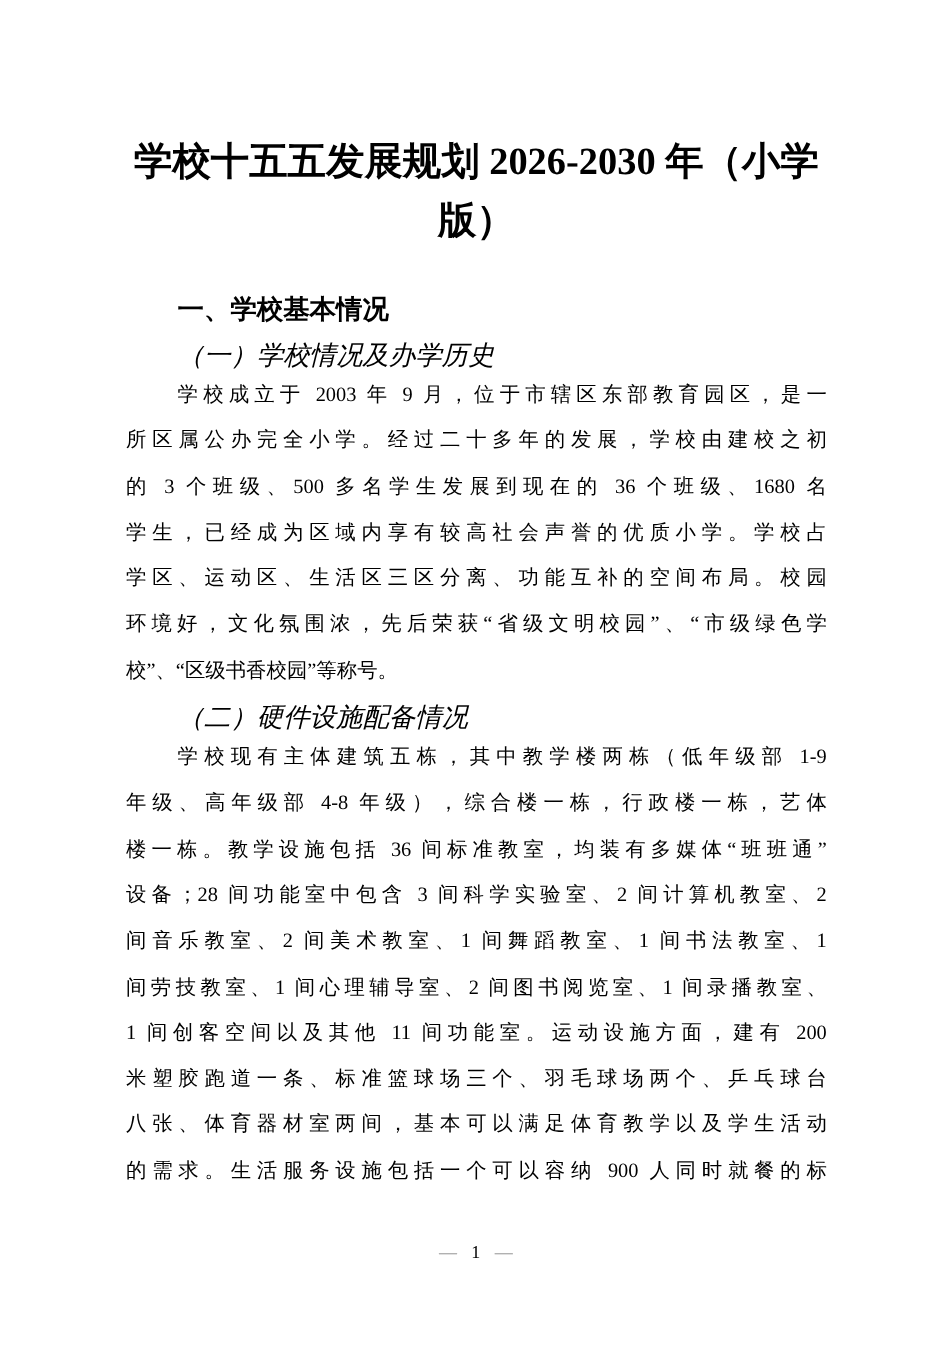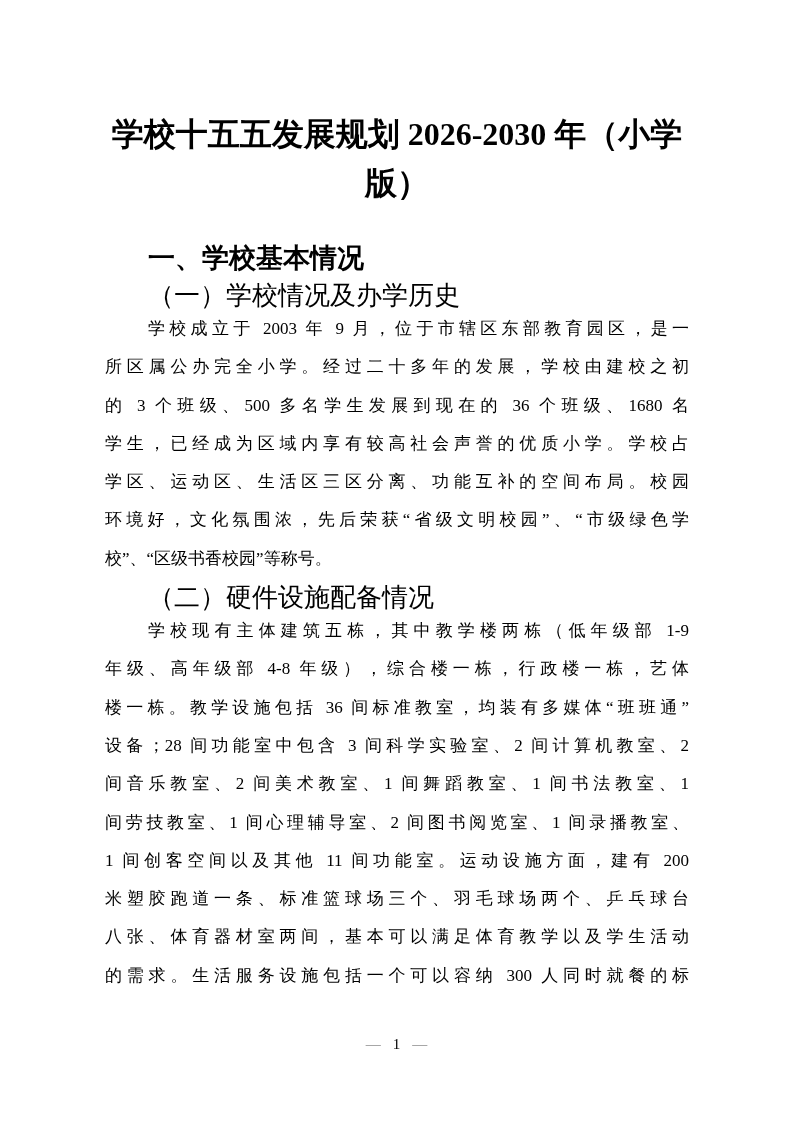--- a/index.html
+++ b/index.html
@@ -26,29 +26,30 @@
     font-weight: bold;
     font-size: 32px;
     line-height: 49px;
     font-family: "Liberation Serif", "DejaVu Serif", serif;
   }
   .h1 {
     margin-top: 36px;
     padding-left: 43px;
     font-family: "Liberation Sans", "DejaVu Sans", sans-serif;
     font-weight: bold;
-    font-size: 27px;
+    font-size: 22px;
     line-height: 28px;
   }
   .sub-heading {
     margin-top: 10px;
     padding-left: 43px;
-    font-size: 26px;
+    font-size: 22px;
     line-height: 28px;
     font-weight: normal;
+    font-style: italic;
   }
   .sub-heading.second { margin-top: 6px; }
   .para { margin: 0; }
   .line {
     font-size: 17px;
     line-height: 38.3px;
     text-align: justify;
     text-align-last: justify;
     white-space: nowrap;
   }
@@ -96,21 +97,21 @@
     <div class="para">
       <div class="line indent">学校现有主体建筑五栋，其中教学楼两栋（低年级部 1-9</div>
       <div class="line">年级、高年级部 4-8 年级），综合楼一栋，行政楼一栋，艺体</div>
       <div class="line">楼一栋。教学设施包括 36 间标准教室，均装有多媒体“班班通”</div>
       <div class="line">设备；28 间功能室中包含 3 间科学实验室、2 间计算机教室、2</div>
       <div class="line">间音乐教室、2 间美术教室、1 间舞蹈教室、1 间书法教室、1</div>
       <div class="line">间劳技教室、1 间心理辅导室、2 间图书阅览室、1 间录播教室、</div>
       <div class="line">1 间创客空间以及其他 11 间功能室。运动设施方面，建有 200</div>
       <div class="line">米塑胶跑道一条、标准篮球场三个、羽毛球场两个、乒乓球台</div>
       <div class="line">八张、体育器材室两间，基本可以满足体育教学以及学生活动</div>
-      <div class="line">的需求。生活服务设施包括一个可以容纳 300 人同时就餐的标</div>
+      <div class="line">的需求。生活服务设施包括一个可以容纳 900 人同时就餐的标</div>
     </div>
 
   </div>
 
   <div class="footer">
     <span class="dash">—</span><span class="num">1</span><span class="dash">—</span>
   </div>
 </div>
 
 </body></html>

